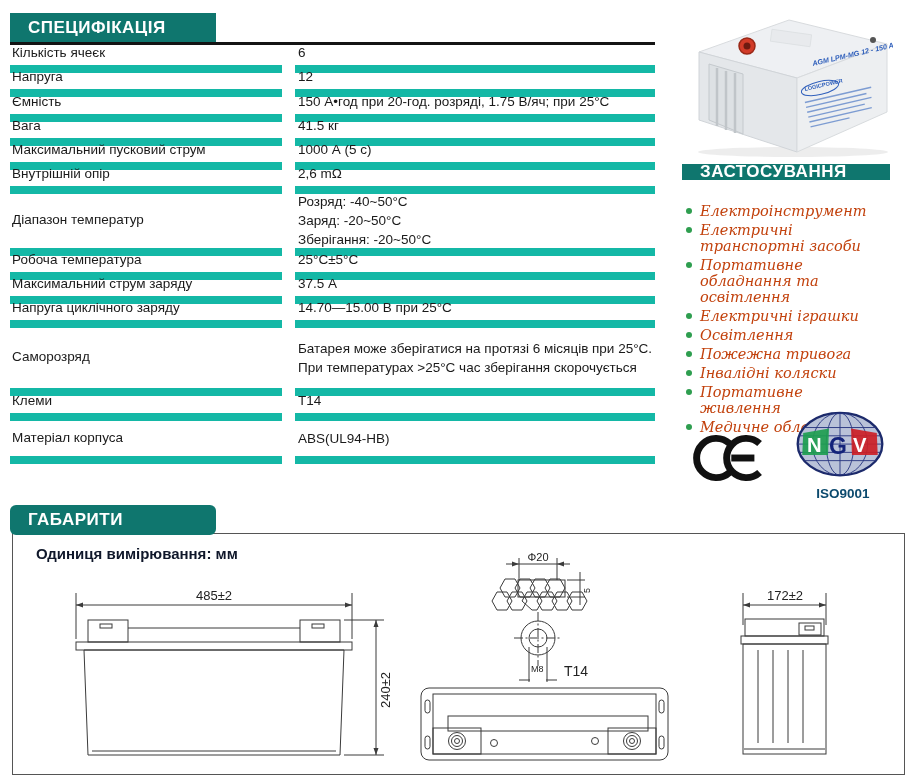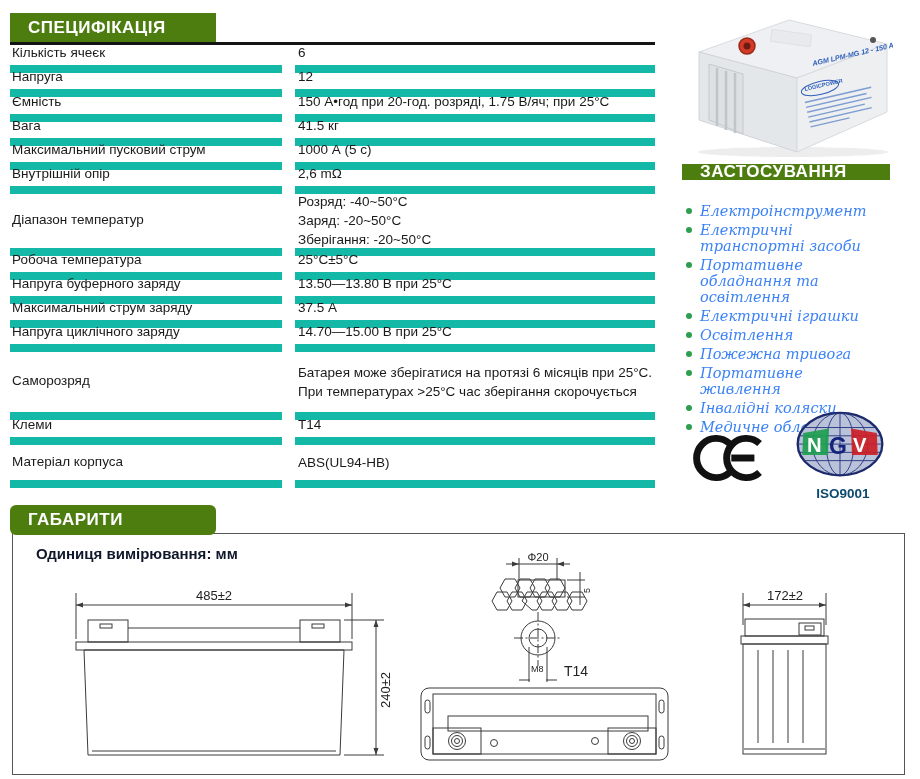--- a/index.html
+++ b/index.html
@@ -1,40 +1,40 @@
 <!DOCTYPE html>
 <html><head>
 <meta charset="utf-8">
 <style>
   html,body{margin:0;padding:0;background:#fff;}
   .page{position:relative;width:920px;height:779px;background:#fff;
         font-family:"Liberation Sans",sans-serif;color:#1a1a1a;overflow:hidden;}
 
-  .orange-header{position:absolute;background:#4d7c0f;color:#fff;font-weight:bold;
+  .orange-header{position:absolute;background:#0f766e;color:#fff;font-weight:bold;
         font-size:17px;letter-spacing:.5px;display:flex;align-items:center;
         padding-left:18px;box-sizing:border-box;}
 
   
   .spec-toprule{position:absolute;left:10px;top:42px;width:645px;height:3px;background:#141414;}
   .spec-table{position:absolute;left:10px;top:45px;width:645px;}
   .spec-row{display:flex;align-items:flex-end;}
   .spec-row.vc{align-items:center;}
   .spec-label,.spec-value{border-bottom:8px solid #14b8a6;box-sizing:border-box;
         font-size:13.5px;line-height:19px;height:100%;display:flex;align-items:flex-end;}
   .vc .spec-label,.vc .spec-value{align-items:center;}
   .spec-label{width:272px;margin-right:13px;padding:0 0 3px 2px;}
   .spec-value{flex:1;padding:2px 0 3px 3px;white-space:pre-line;}
   .h28{height:28px}.h24{height:24px}.h25{height:25px}.h62{height:62px}.h68{height:68px}.h43{height:43px}
 
   
   .battery-photo{position:absolute;left:683px;top:2px;}
   .apps-list{position:absolute;left:686px;top:203px;width:206px;}
   .app-item{display:flex;margin-bottom:3px;}
   .app-item .txt{font-family:"DejaVu Serif",serif;font-style:italic;font-size:14.5px;
-        line-height:16px;color:#3b82f6;width:172px;}
+        line-height:16px;color:#c2410c;width:172px;}
   .bullet{width:6px;height:6px;border-radius:50%;background:#2E9E4F;margin:5px 8px 0 0;flex:none;}
 
   .ce-mark{position:absolute;left:692px;top:424px;}
   .ngv-logo{position:absolute;left:794px;top:408px;}
   .iso-label{position:absolute;left:797px;top:486px;width:92px;text-align:center;
         color:#0c4a6e;font-size:13.5px;font-weight:bold;}
 
   
   .dims-box{position:absolute;left:12px;top:533px;width:893px;height:242px;
         border:1px solid #555;box-sizing:border-box;background:#fff;}
@@ -79,24 +79,20 @@
       <div class="spec-label">Діапазон температур</div>
       <div class="spec-value">Розряд: -40~50°C
 Заряд: -20~50°C
 Зберігання: -20~50°C</div>
     </div>
     <div class="spec-row h24">
       <div class="spec-label">Робоча температура</div>
       <div class="spec-value">25°C±5°C</div>
     </div>
     <div class="spec-row h24">
-      <div class="spec-label">Напруга буферного заряду</div>
-      <div class="spec-value">13.50—13.80 В при 25°C</div>
-    </div>
-    <div class="spec-row h24">
       <div class="spec-label">Максимальний струм заряду</div>
       <div class="spec-value">37.5 А</div>
     </div>
     <div class="spec-row h24">
       <div class="spec-label">Напруга циклічного заряду</div>
       <div class="spec-value">14.70—15.00 В  при 25°C</div>
     </div>
     <div class="spec-row h68 vc">
       <div class="spec-label">Саморозряд</div>
       <div class="spec-value">Батарея може зберігатися на протязі 6 місяців при 25°C. При температурах &gt;25°C час зберігання скорочується</div>
@@ -164,25 +160,25 @@
     <div class="app-item">
       <span class="bullet"></span>
       <span class="txt">Освітлення</span>
     </div>
     <div class="app-item">
       <span class="bullet"></span>
       <span class="txt">Пожежна тривога</span>
     </div>
     <div class="app-item">
       <span class="bullet"></span>
+      <span class="txt">Інвалідні коляски</span>
+    </div>
+    <div class="app-item">
+      <span class="bullet"></span>
       <span class="txt">Портативне живлення</span>
-    </div>
-    <div class="app-item">
-      <span class="bullet"></span>
-      <span class="txt">Інвалідні коляски</span>
     </div>
     <div class="app-item">
       <span class="bullet"></span>
       <span class="txt">Медичне обладнання</span>
     </div>
   </div>
 
   <svg class="ce-mark" width="78" height="68" viewBox="0 0 135 90" role="img" aria-label="CE">
     <path d="M 65 20 A 34 34 0 1 0 65 70" stroke="#111" stroke-width="12" fill="none"></path>
     <path d="M 117 20 A 34 34 0 1 0 117 70" stroke="#111" stroke-width="12" fill="none"></path>

